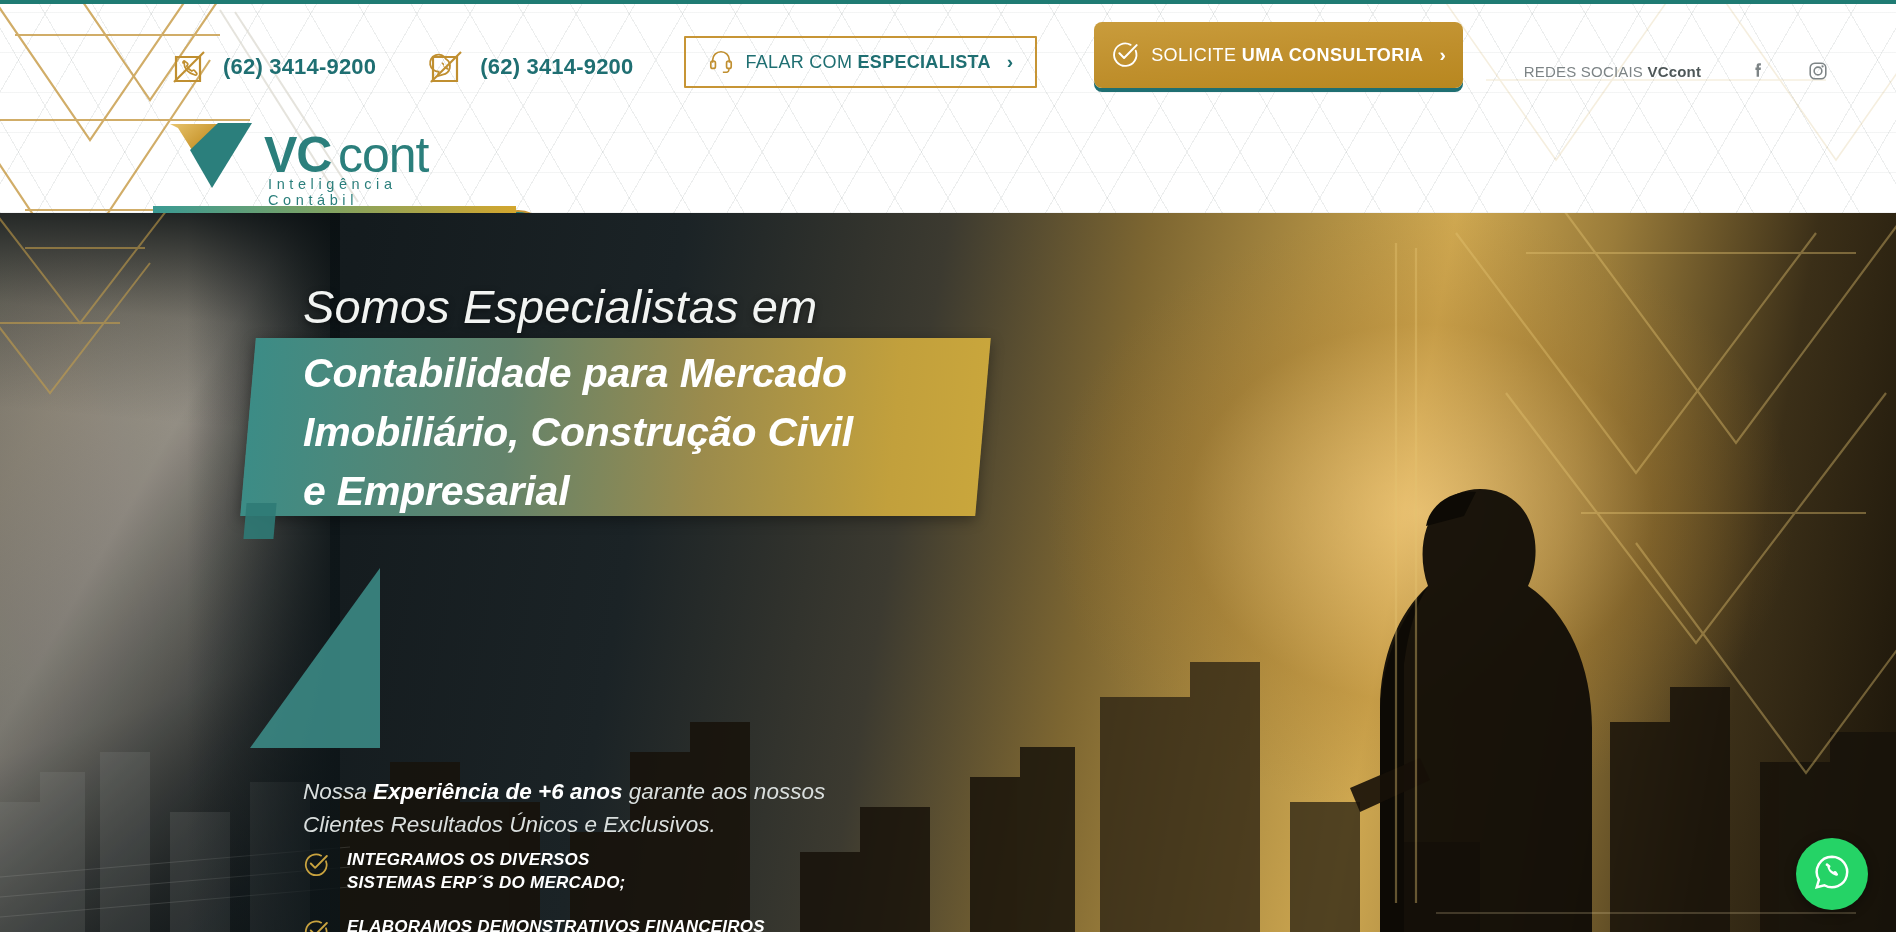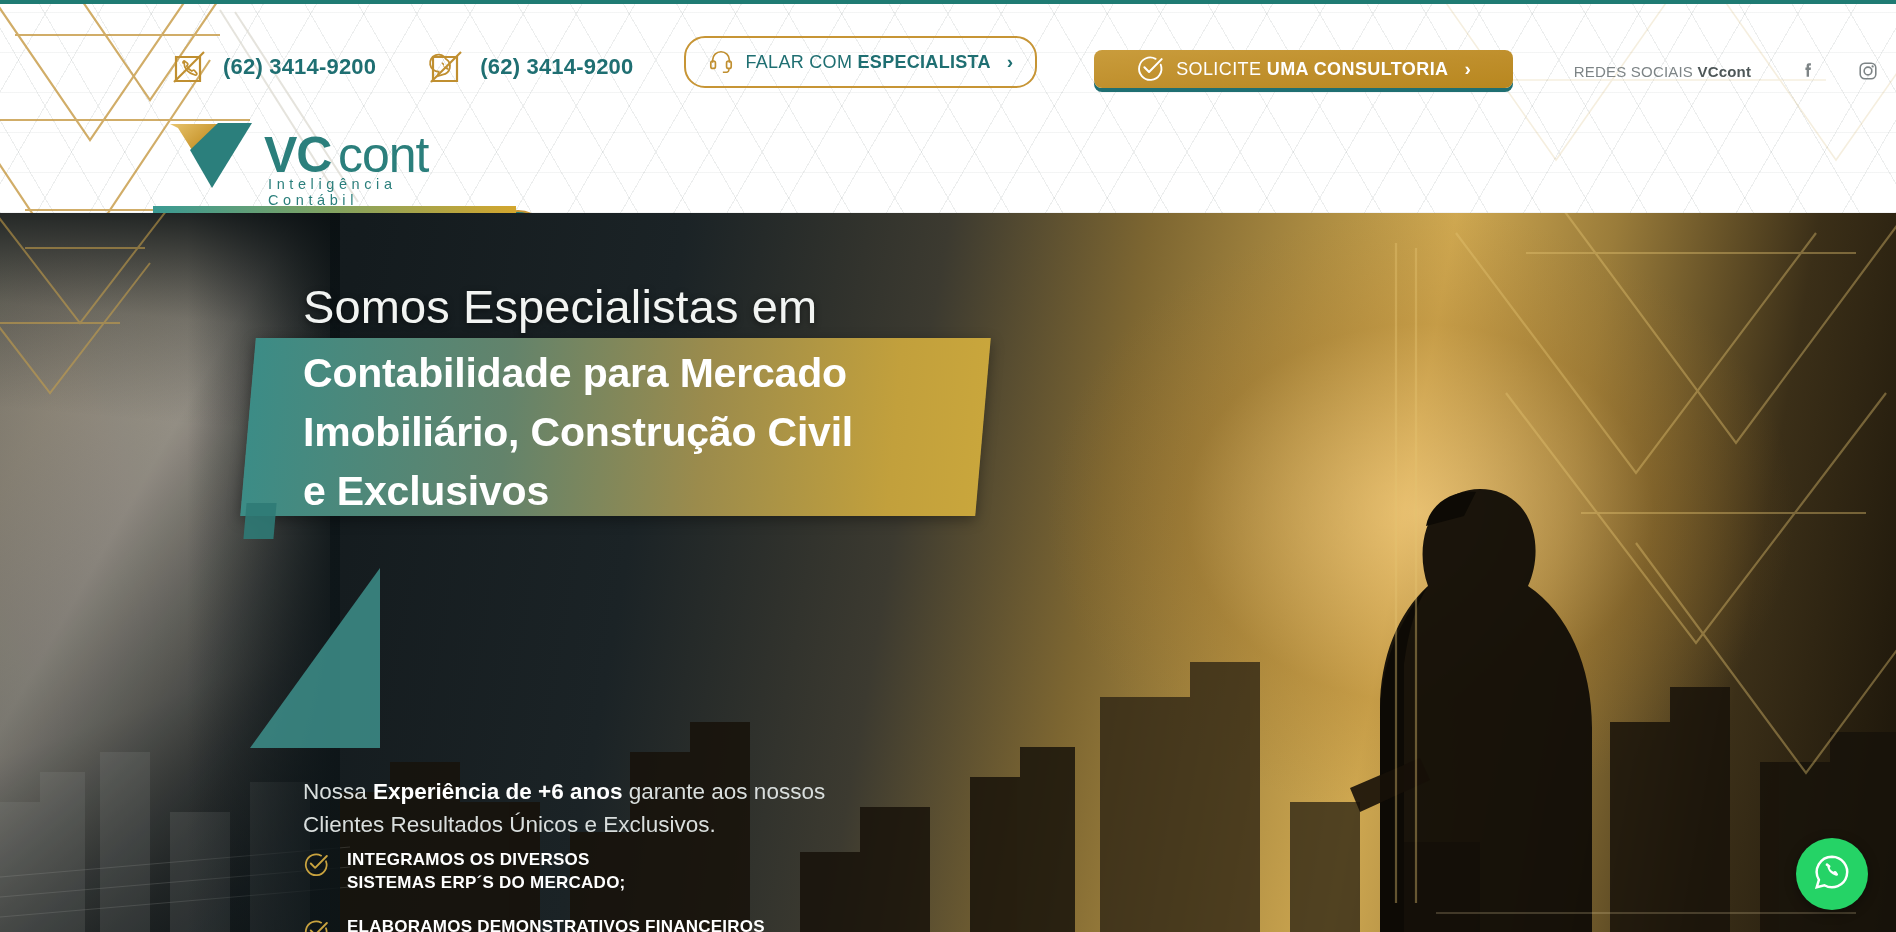--- a/index.html
+++ b/index.html
@@ -48,30 +48,30 @@
   .phone-item { display:flex; align-items:center; gap:13px; }
   .phone-item .pi-ico { width:42px; height:42px; position:relative; flex:none; }
   .phone-num {
     font-size:22px; font-weight:bold; color:#1f6f72; letter-spacing:.2px;
     white-space:nowrap;
   }
 
   .btn-outline {
     display:flex; align-items:center; gap:12px;
     height:52px; padding:0 22px;
-    border:2px solid #c79535; border-radius:21px;
+    border:2px solid #c79535; border-radius:1px;
     background:transparent; cursor:pointer; white-space:nowrap;
   }
   .btn-outline .lbl { font-size:18px; color:#1f6f72; letter-spacing:.3px; }
   .btn-outline .lbl b { font-weight:bold; }
   .chev { font-size:19px; font-weight:bold; color:#1f6f72; margin-left:4px; }
 
   .btn-gold {
     display:flex; align-items:center; gap:12px;
-    height:38px; padding:0 42px; border:none;
+    height:66px; padding:0 17px; border:none;
     border-radius:8px; cursor:pointer; white-space:nowrap;
     background:linear-gradient(175deg,#c99c3c 0%,#bf8f2c 55%,#b8871f 100%);
     box-shadow:0 4px 0 0 #1f6f72;
     position:relative;
   }
   .btn-gold .lbl { font-size:18px; color:#ffffff; letter-spacing:.4px; }
   .btn-gold .lbl b { font-weight:bold; }
   .btn-gold .chev { color:#fff; }
 
   .redes {
@@ -161,21 +161,21 @@
     clip-path: polygon(100% 0, 100% 100%, 0 100%);
   }
   
   .hero-geo-r{ position:absolute; right:0; top:0; width:560px; height:719px; opacity:.62; }
   .hero-geo-l{ position:absolute; left:-30px; top:-10px; width:300px; height:280px; opacity:.75; }
   
   .skyline{ position:absolute; left:330px; bottom:0; width:1566px; height:330px; opacity:.95; }
   .person{ position:absolute; left:1230px; top:195px; width:420px; height:524px; }
 
   
-  .hero-content{ position:absolute; left:0; top:0; width:100%; height:100%; z-index:20; }
+  .hero-content{ position:absolute; left:0; top:0; width:100%; height:100%; z-index:20;font-style:italic; }
   .h-pre{
     position:absolute; left:303px; top:66px;
     font-size:47px; color:#f2f4f2; font-weight:300; letter-spacing:.1px;
     text-shadow:0 2px 6px rgba(0,0,0,.5);
     white-space:nowrap;
   }
   .h-band{
     position:absolute; left:248px; top:125px;
     width:735px; height:178px;
     background:linear-gradient(90deg,#3c8c86 0%,#63836b 35%,#9b8b4c 62%,#c2a03c 88%,#c9a63c 100%);
@@ -416,21 +416,21 @@
 
     <div class="hero-content">
       <div class="h-pre">Somos Especialistas em</div>
 
       <div class="h-band"></div>
       <div class="h-band-tail"></div>
 
       <h1 class="h-title">
         <span>Contabilidade para Mercado</span><br>
         <span>Imobiliário, Construção Civil</span><br>
-        <span>e Exclusivos</span>
+        <span>e Empresarial</span>
       </h1>
 
       <p class="h-sub"><span>Nossa </span><b>Experiência de +6 anos</b><span> garante aos nossos Clientes Resultados Únicos e Exclusivos.</span></p>
 
       <ul class="bullets">
         <li class="bullet">
           <span class="bi">
             <svg viewBox="0 0 30 30" width="26" height="26">
               <path d="M26.5 11.8 A12 12 0 1 1 21 5.4" fill="none" stroke="#c9a33f" stroke-width="2" stroke-linecap="round"></path>
               <path d="M9 14.4 L14 19.4 L27.5 5.8" fill="none" stroke="#c9a33f" stroke-width="2.2" stroke-linecap="round" stroke-linejoin="round"></path>

